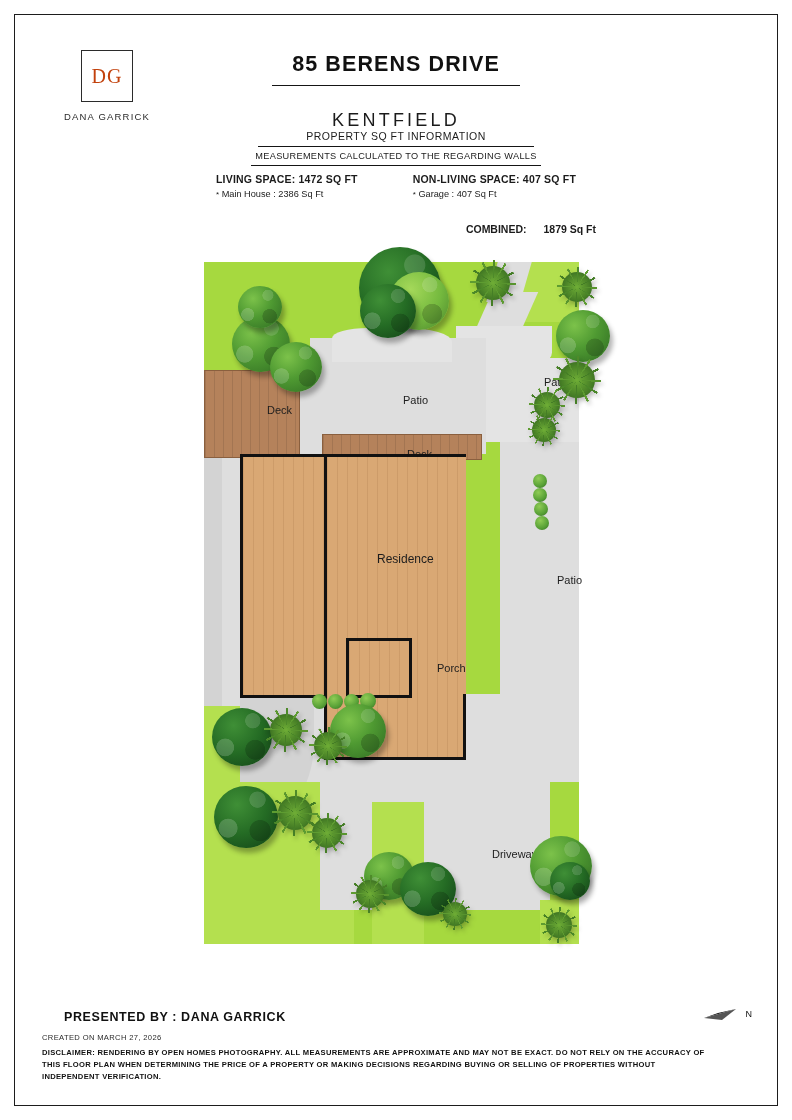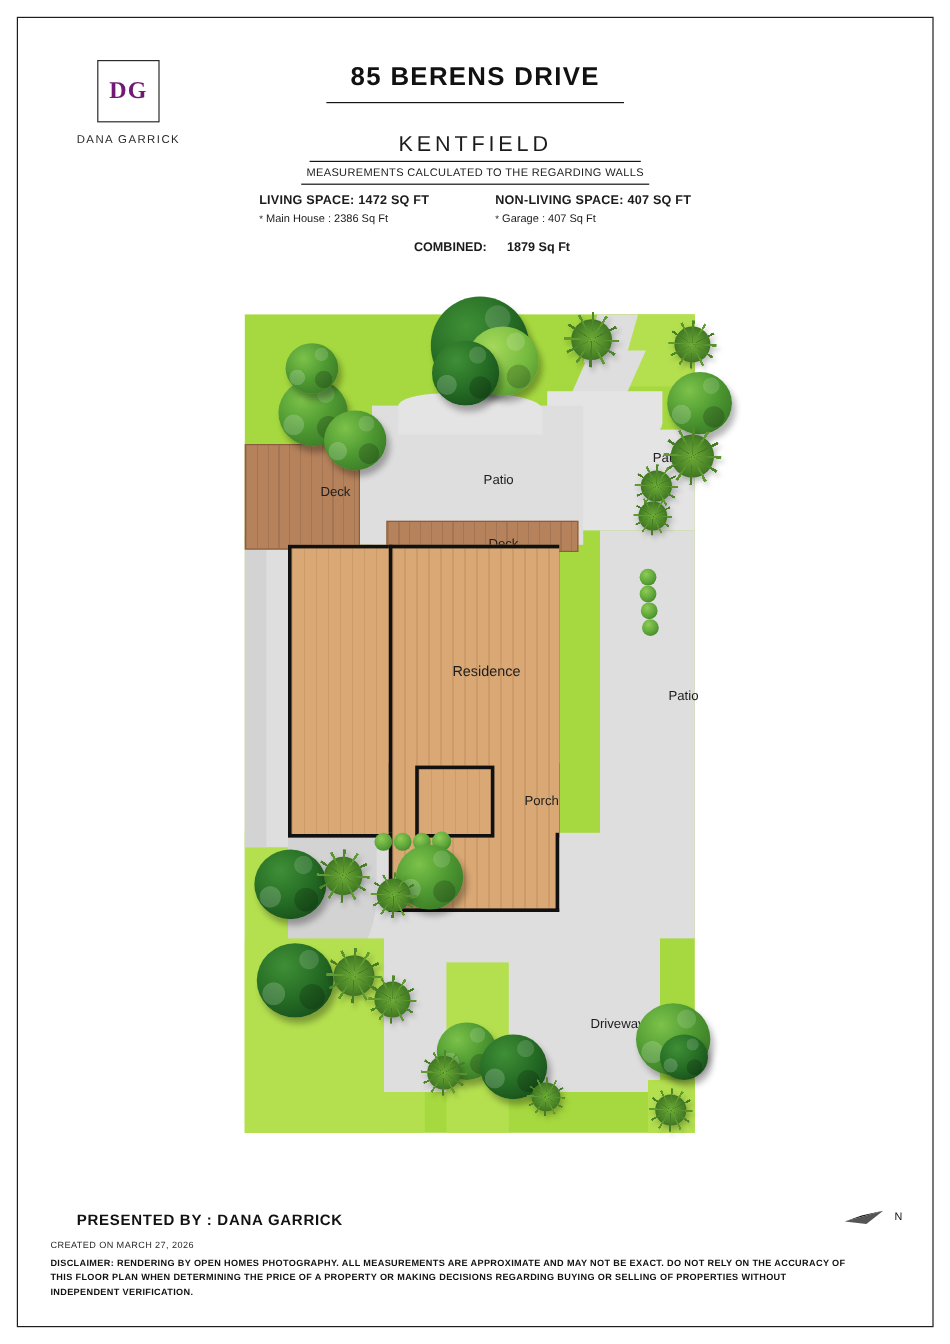--- a/index.html
+++ b/index.html
@@ -40,22 +40,21 @@
     position: relative;
   }
   .logo-mark span {
     position: absolute;
     left: 0; right: 0; top: 50%;
     transform: translateY(-50%);
     text-align: center;
     font-family: "Liberation Serif", serif;
     font-size: 20px;
     letter-spacing: 1px;
-    color: #701a75;
-    font-weight: bold;
+    color: #c2410c;
   }
   .logo-name {
     margin-top: 9px;
     font-size: 9.5px;
     letter-spacing: 1.2px;
     color: #2b2b2b;
     white-space: nowrap;
   }
 
   .title-block {
@@ -120,22 +119,22 @@
     letter-spacing: 0.2px;
     white-space: nowrap;
   }
   .sqft-item {
     font-size: 9.2px;
     margin-top: 4px;
     white-space: nowrap;
   }
   .sqft-item .bullet { font-size: 8px; }
   .combined {
-    margin-top: 13px;
-    text-align: center;
+    margin-top: 24px;
+    text-align: right;
     padding-left: 28px;
     font-size: 10.5px;
     font-weight: bold;
   }
   .combined .val { padding-left: 14px; }
 
   
   .siteplan {
     position: absolute;
     left: 204px; top: 262px;
@@ -308,20 +307,21 @@
     <div class="logo-name">DANA GARRICK</div>
   </div>
 
   <div class="title-block">
     <div class="addr-title">85 BERENS DRIVE</div>
     <div class="addr-rule"></div>
     <div class="addr-city">KENTFIELD</div>
   </div>
 
   <div class="sqft">
+    <div class="sqft-heading">PROPERTY SQ FT INFORMATION</div>
     <div class="sqft-rule rule-w1"></div>
     <div class="sqft-sub">MEASUREMENTS CALCULATED TO THE REGARDING WALLS</div>
     <div class="sqft-rule rule-w2"></div>
 
     <div class="sqft-cols">
       <div class="sqft-col">
         <div class="sqft-col-title">LIVING SPACE: 1472 SQ FT</div>
         <div class="sqft-item">
           <span class="bullet">*</span>
           <span>Main House :</span>

